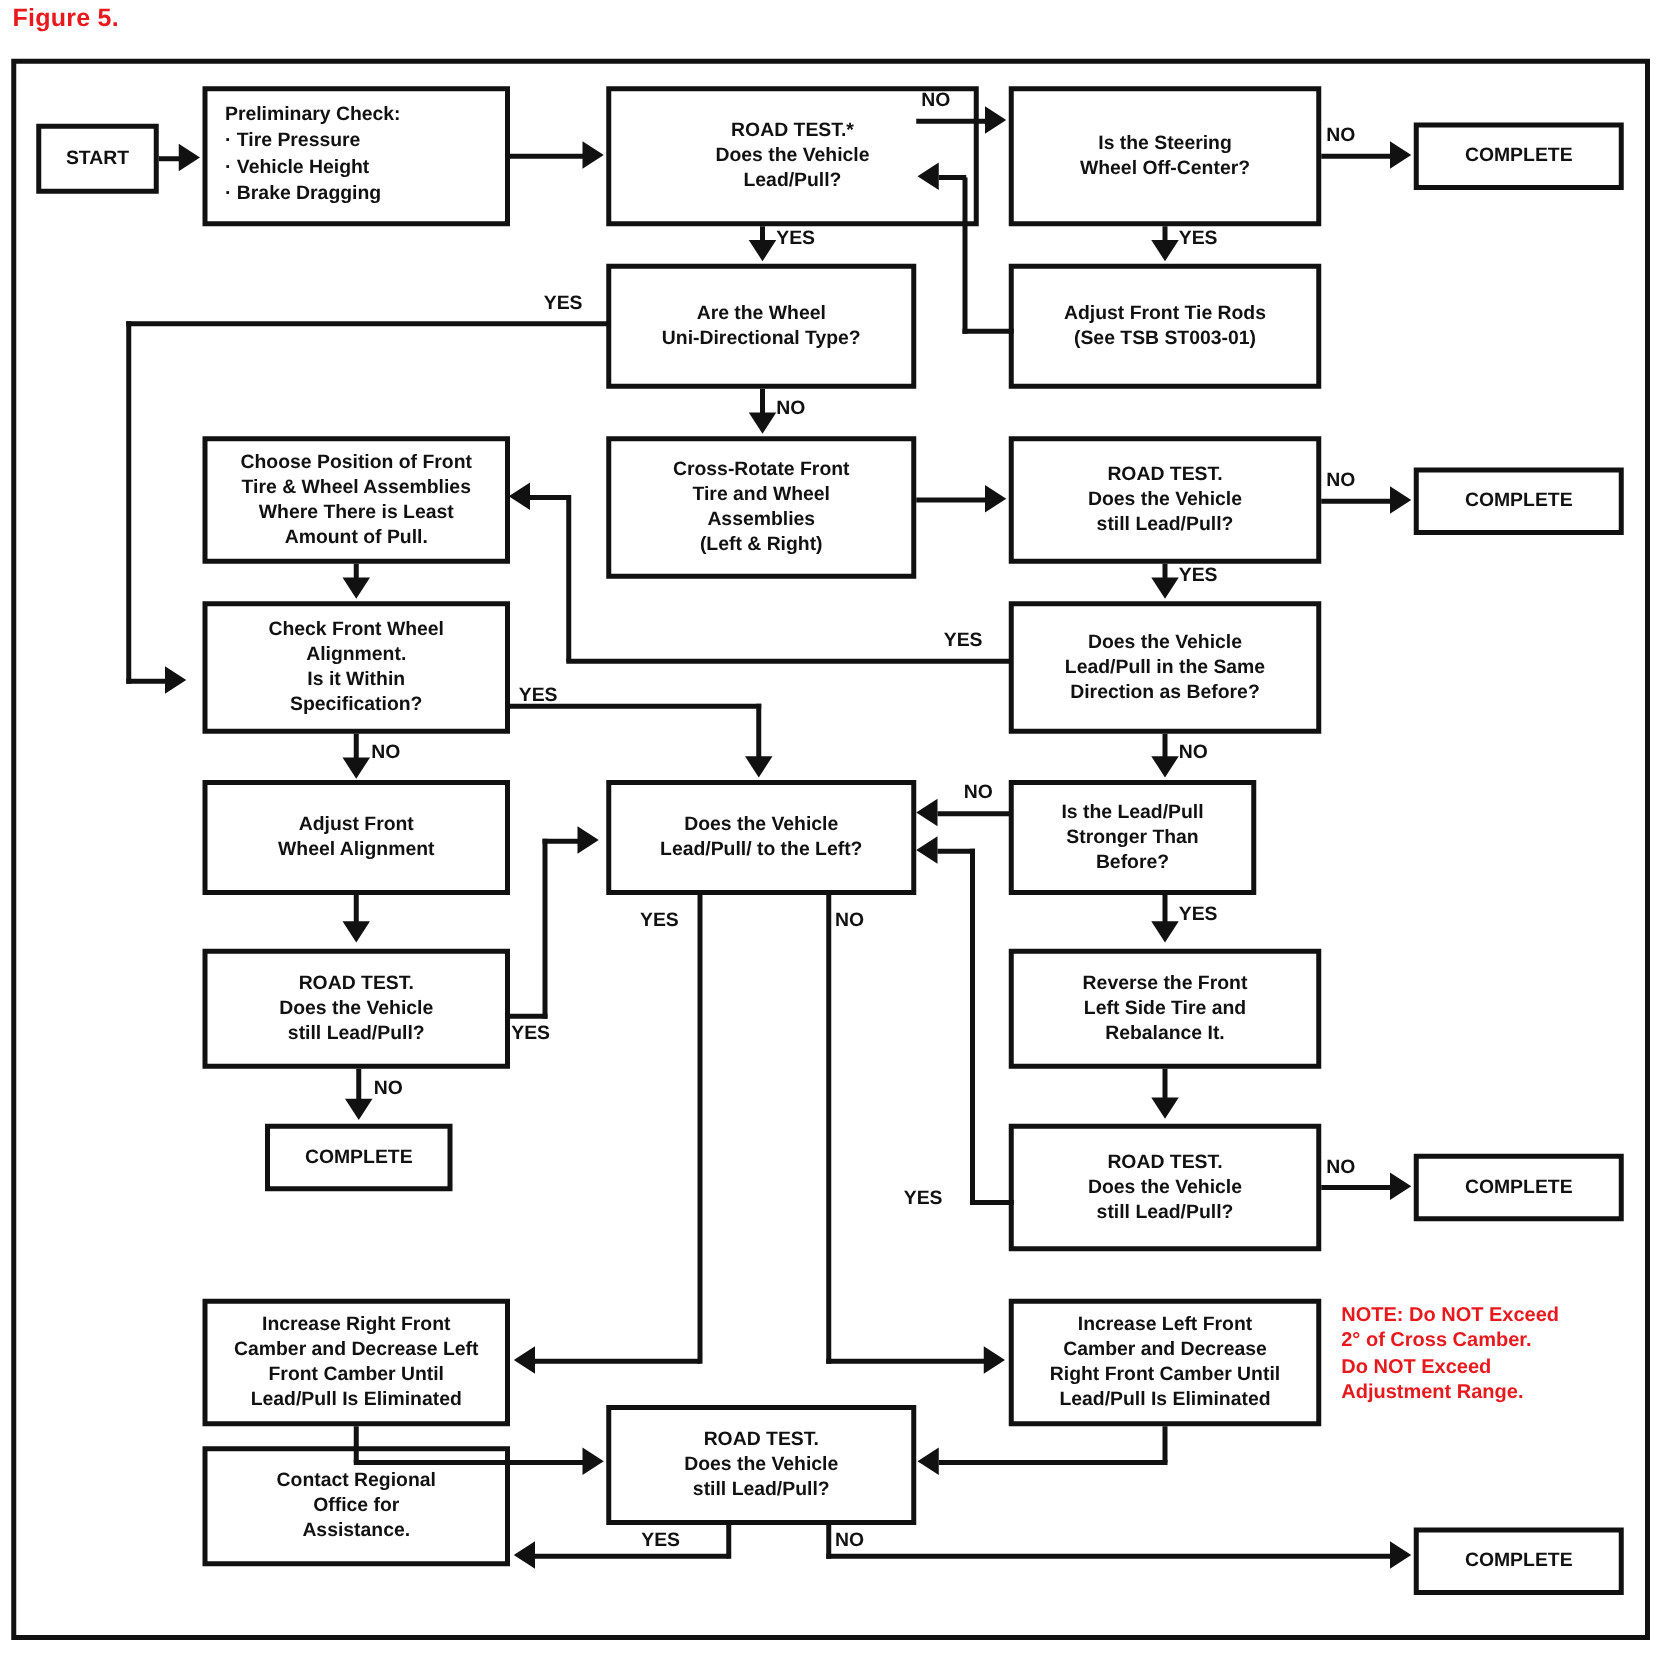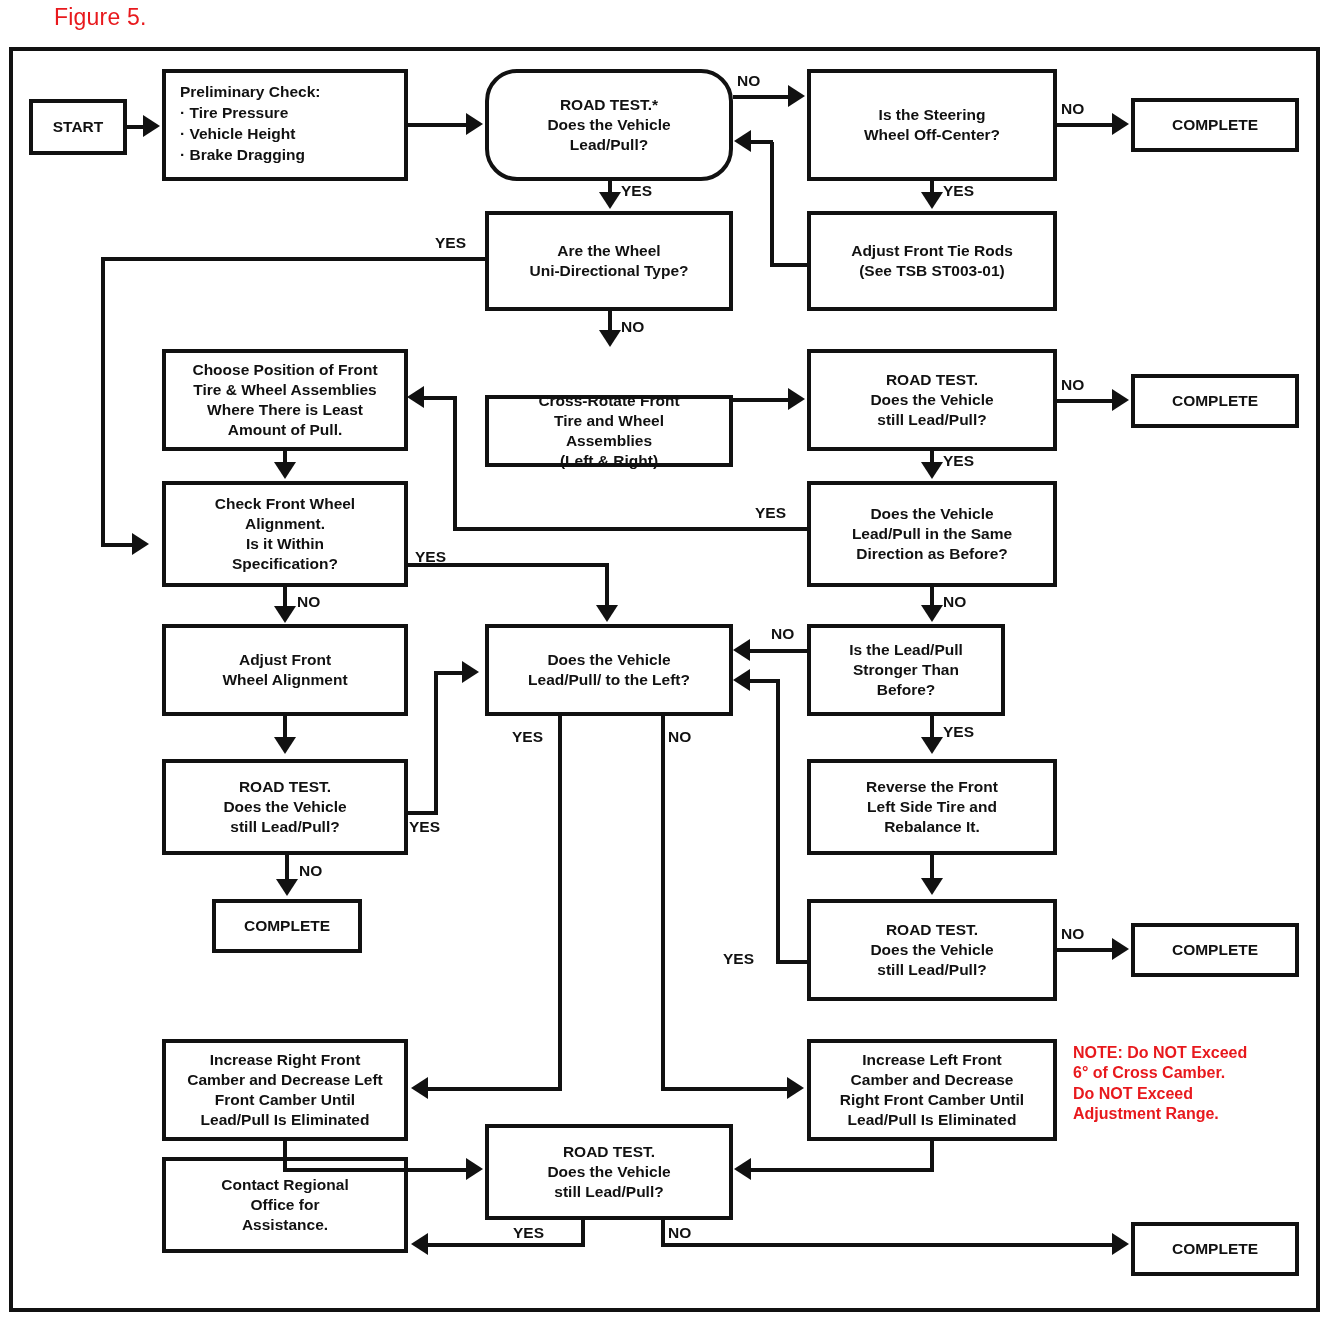--- a/index.html
+++ b/index.html
@@ -1,23 +1,22 @@
 <!DOCTYPE html>
 <html><head>
 <meta charset="utf-8">
 <style>
   html,body{margin:0;padding:0;background:#ffffff;}
   body{font-family:"Liberation Sans",sans-serif;}
   #page{position:relative;width:1333px;height:1327px;background:#ffffff;overflow:hidden;}
 
   #fig-title{
     position:absolute;left:10px;top:4px;
-    font-size:23px;font-weight:normal;color:#e8191d;
+    font-size:20px;font-weight:bold;color:#e8191d;
     letter-spacing:0.2px;
-    margin-left:44px;
   }
 
   #frame{
     position:absolute;left:9px;top:47px;width:1311px;height:1265px;
     border:4px solid #111;box-sizing:border-box;background:#fff;
   }
 
   .box{
     position:absolute;box-sizing:border-box;
     border:4px solid #111;background:#fff;
@@ -64,21 +63,21 @@
       <span class="txt">START</span>
     </div>
 
     <div class="box bul" style="left:149px;top:18px;width:246px;height:112px;">
       <span class="txt">Preliminary Check:
 ·  Tire Pressure
 ·  Vehicle Height
 ·  Brake Dragging</span>
     </div>
 
-    <div class="box" style="left:472px;top:18px;width:248px;height:112px;border-radius:32px;">
+    <div class="box" style="left:472px;top:18px;width:298px;height:112px;">
       <span class="txt">ROAD TEST.*
 Does the Vehicle
 Lead/Pull?</span>
     </div>
 
     <div class="box" style="left:794px;top:18px;width:250px;height:112px;">
       <span class="txt">Is the Steering
 Wheel Off-Center?</span>
     </div>
 
@@ -96,21 +95,21 @@
 Uni-Directional Type?</span>
     </div>
 
     <div class="box" style="left:149px;top:298px;width:246px;height:102px;">
       <span class="txt">Choose Position of Front
 Tire &amp; Wheel Assemblies
 Where There is Least
 Amount of Pull.</span>
     </div>
 
-    <div class="box" style="left:472px;top:298px;width:248px;height:72px;margin-top:46px;">
+    <div class="box" style="left:472px;top:298px;width:248px;height:114px;">
       <span class="txt">Cross-Rotate Front
 Tire and Wheel
 Assemblies
 (Left &amp; Right)</span>
     </div>
 
     <div class="box" style="left:794px;top:298px;width:250px;height:102px;">
       <span class="txt">ROAD TEST.
 Does the Vehicle
 still Lead/Pull?</span>
@@ -199,21 +198,21 @@
       <span class="txt">Contact Regional
 Office for
 Assistance.</span>
     </div>
 
     <div class="box" style="left:1118px;top:1171px;width:168px;height:54px;">
       <span class="txt">COMPLETE</span>
     </div>
 
     <div id="note" style="left:1060px;top:992px;width:250px;">NOTE: Do NOT Exceed
-6° of Cross Camber.
+2° of Cross Camber.
 Do NOT Exceed
 Adjustment Range.</div>
 
     <div class="ln h" style="left:114px;top:74px;width:18px;"></div>
     <div class="ar ar-r" style="left:130px;top:64px;"></div>
 
     <div class="ln h" style="left:395px;top:72px;width:60px;"></div>
     <div class="ar ar-r" style="left:453px;top:62px;"></div>
 
     <div class="ln h" style="left:720px;top:44px;width:57px;"></div>

